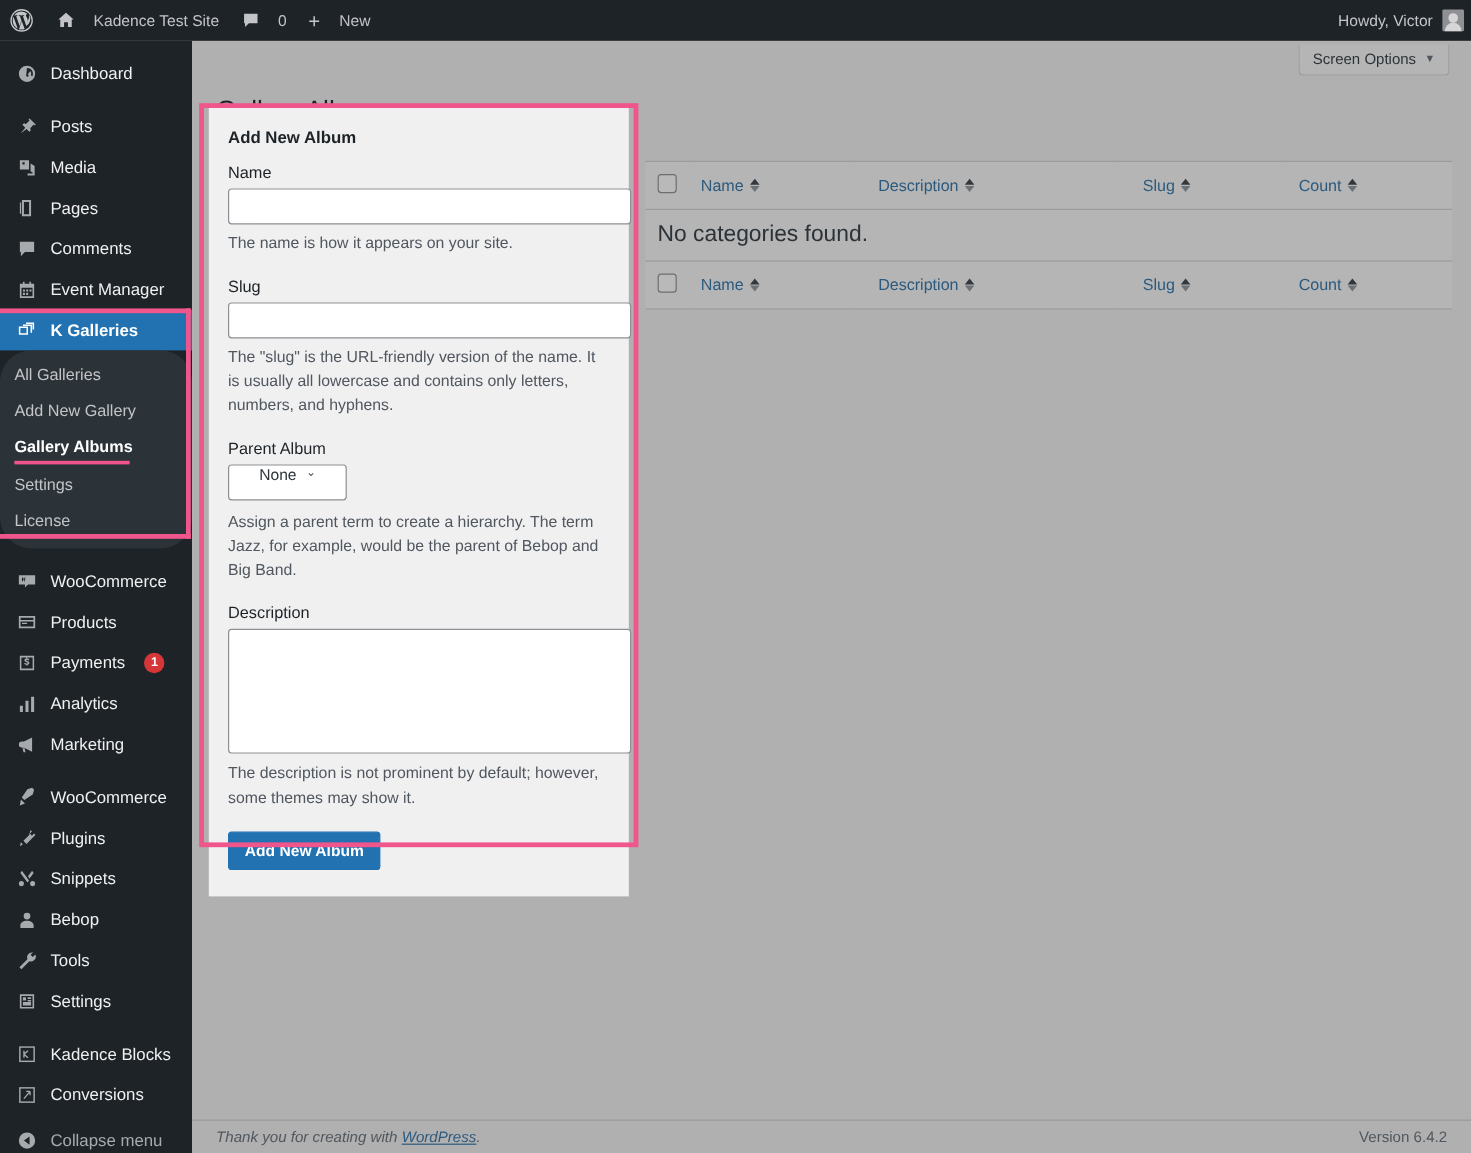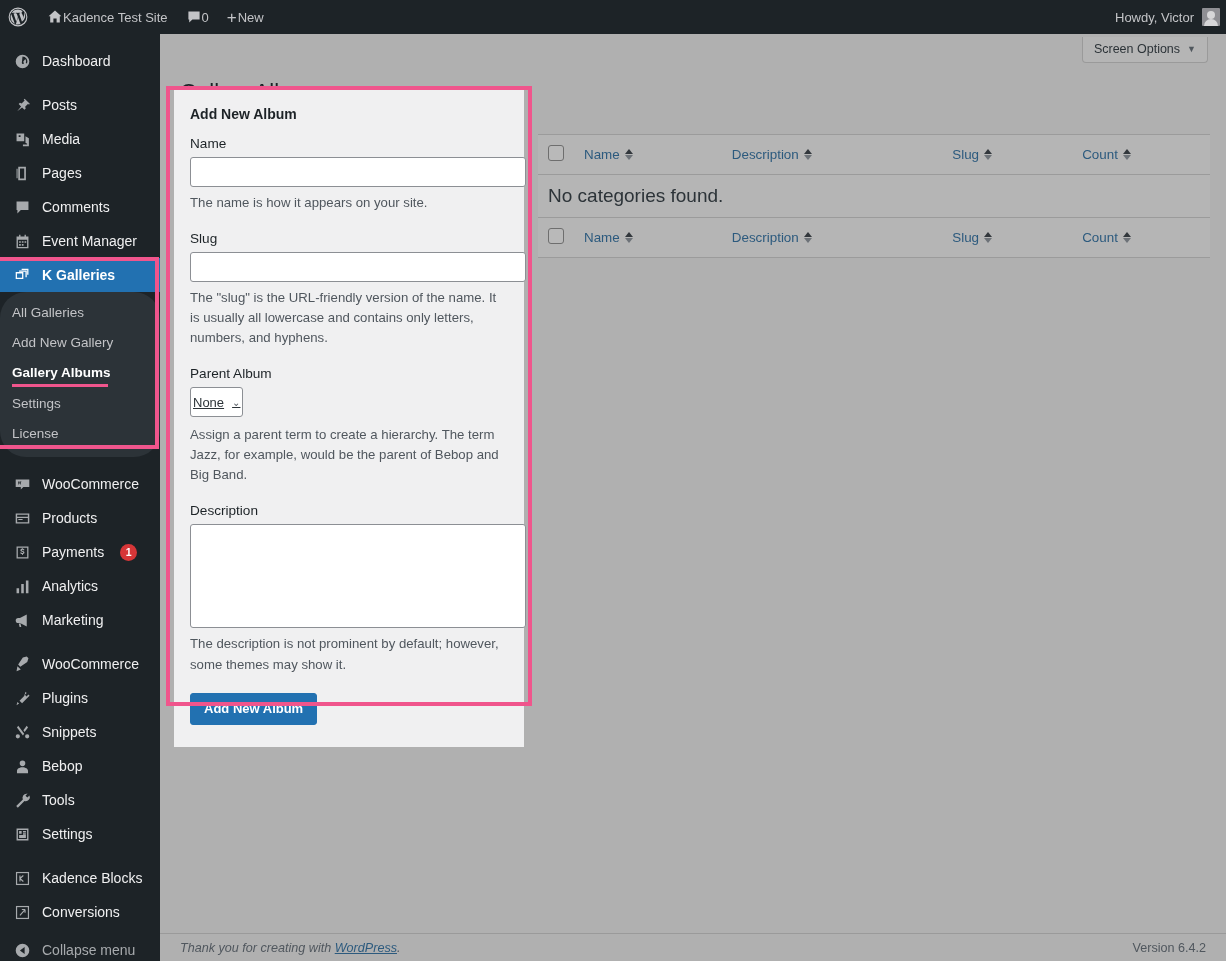--- a/index.html
+++ b/index.html
@@ -14,21 +14,21 @@
   }
 
   
   #adminbar {
     position:absolute; top:0; left:0; width:1226px; height:34px;
     background:#1d2327; color:#c3c4c7;
     display:flex; align-items:center;
     font-size:13px; z-index:40;
   }
   .ab-item {
-    display:flex; align-items:center; gap:0;
+    display:flex; align-items:center; gap:15px;
     height:34px; padding:0 9px; color:#c3c4c7; white-space:nowrap;
   }
   .ab-item.logo { padding:0 10px 0 8px; }
   .ab-right { margin-left:auto; display:flex; align-items:center; }
   .ab-avatar {
     width:18px; height:18px; margin-left:8px; margin-right:6px;
     background:#8f8f94; border-radius:1px;
     position:relative; overflow:hidden;
   }
   .ab-avatar::before{
@@ -106,22 +106,22 @@
     width:336px; height:30px; background:#fff;
     border:1px solid #8c8f94; border-radius:3px;
     font-size:13px; padding:0 8px; color:#2c3338; display:block;
   }
   .f-desc {
     font-size:13.2px; color:#50575e; line-height:1.52;
     margin:6px 0 18px 0; max-width:336px;
   }
   .f-select {
     height:30px; background:#fff; border:1px solid #8c8f94; border-radius:3px;
-    font-size:13px; color:#2c3338; padding:0 2px;
-    display:inline-flex; align-items:center; gap:8px;text-decoration:underline;
+    font-size:13px; color:#2c3338; padding:0 25px;
+    display:inline-flex; align-items:flex-start; gap:8px;
   }
   .f-select .caret { font-size:10px; color:#50575e; }
   .f-textarea {
     width:336px; height:104px; background:#fff;
     border:1px solid #8c8f94; border-radius:3px;
     font-size:13px; color:#2c3338; padding:6px 8px; resize:none;
     display:block; font-family:"Liberation Sans", sans-serif;
   }
   .btn-primary {
     display:inline-block; background:#2271b1; color:#fff;

